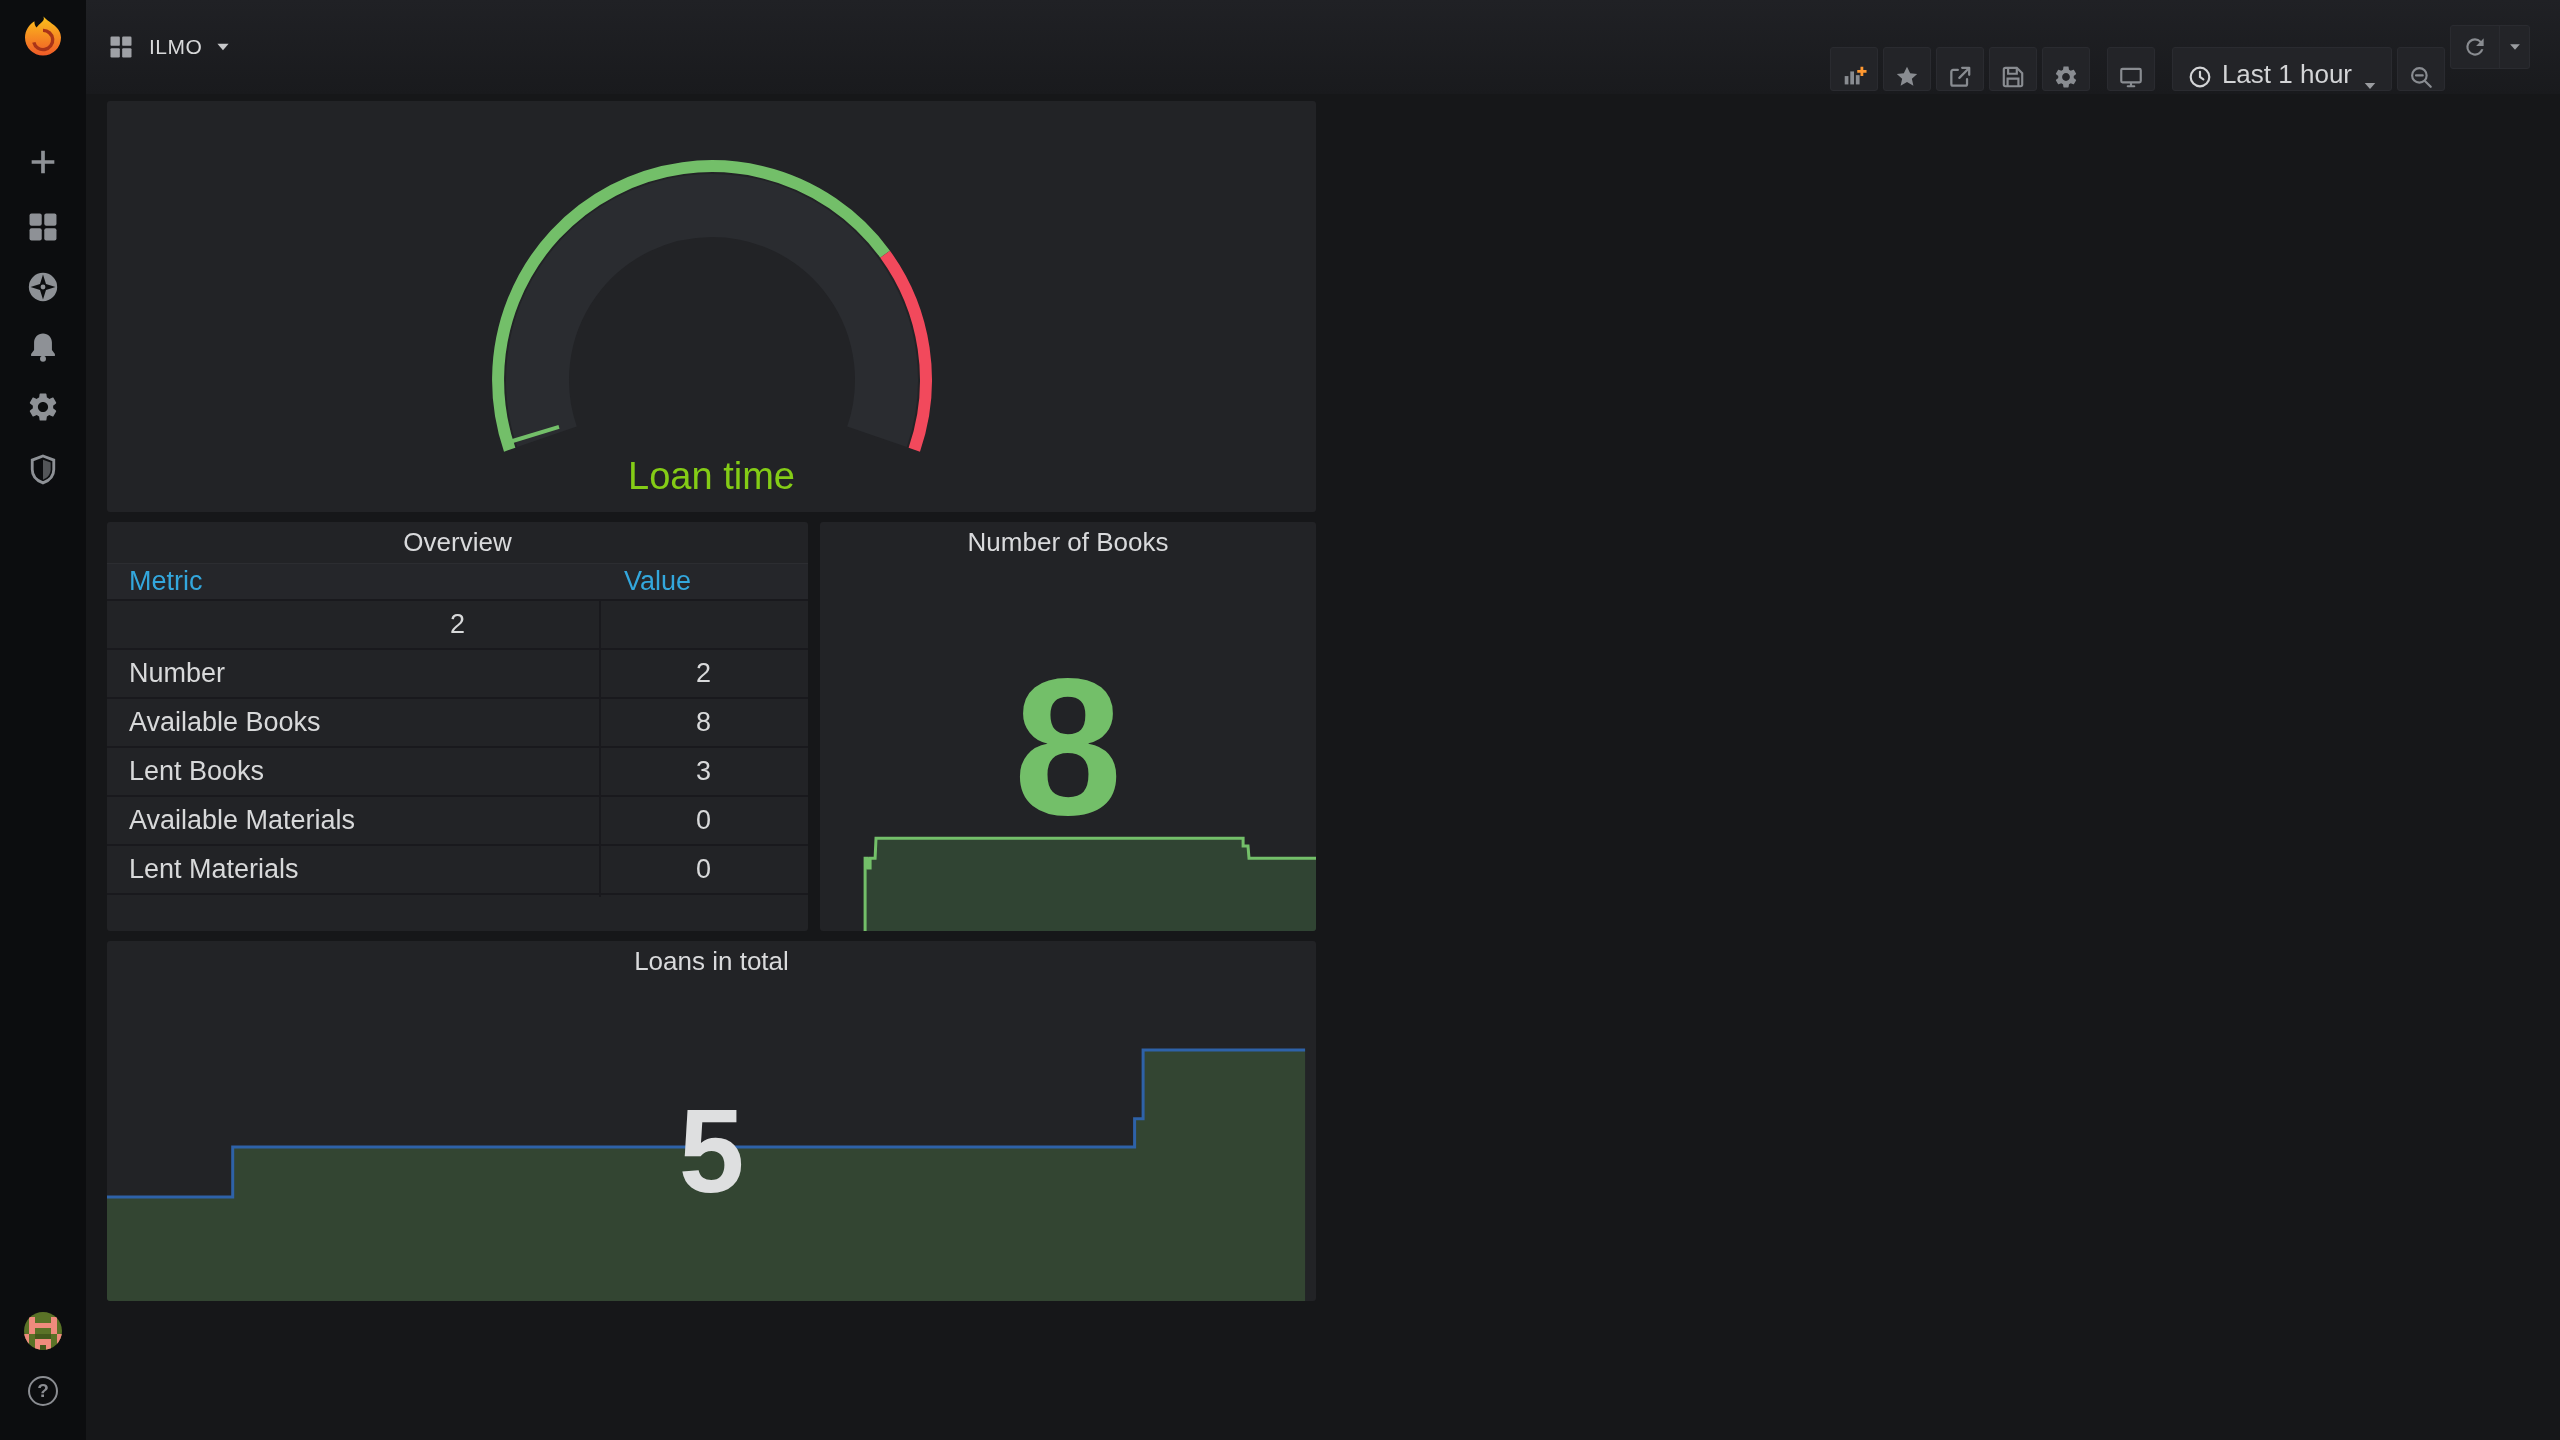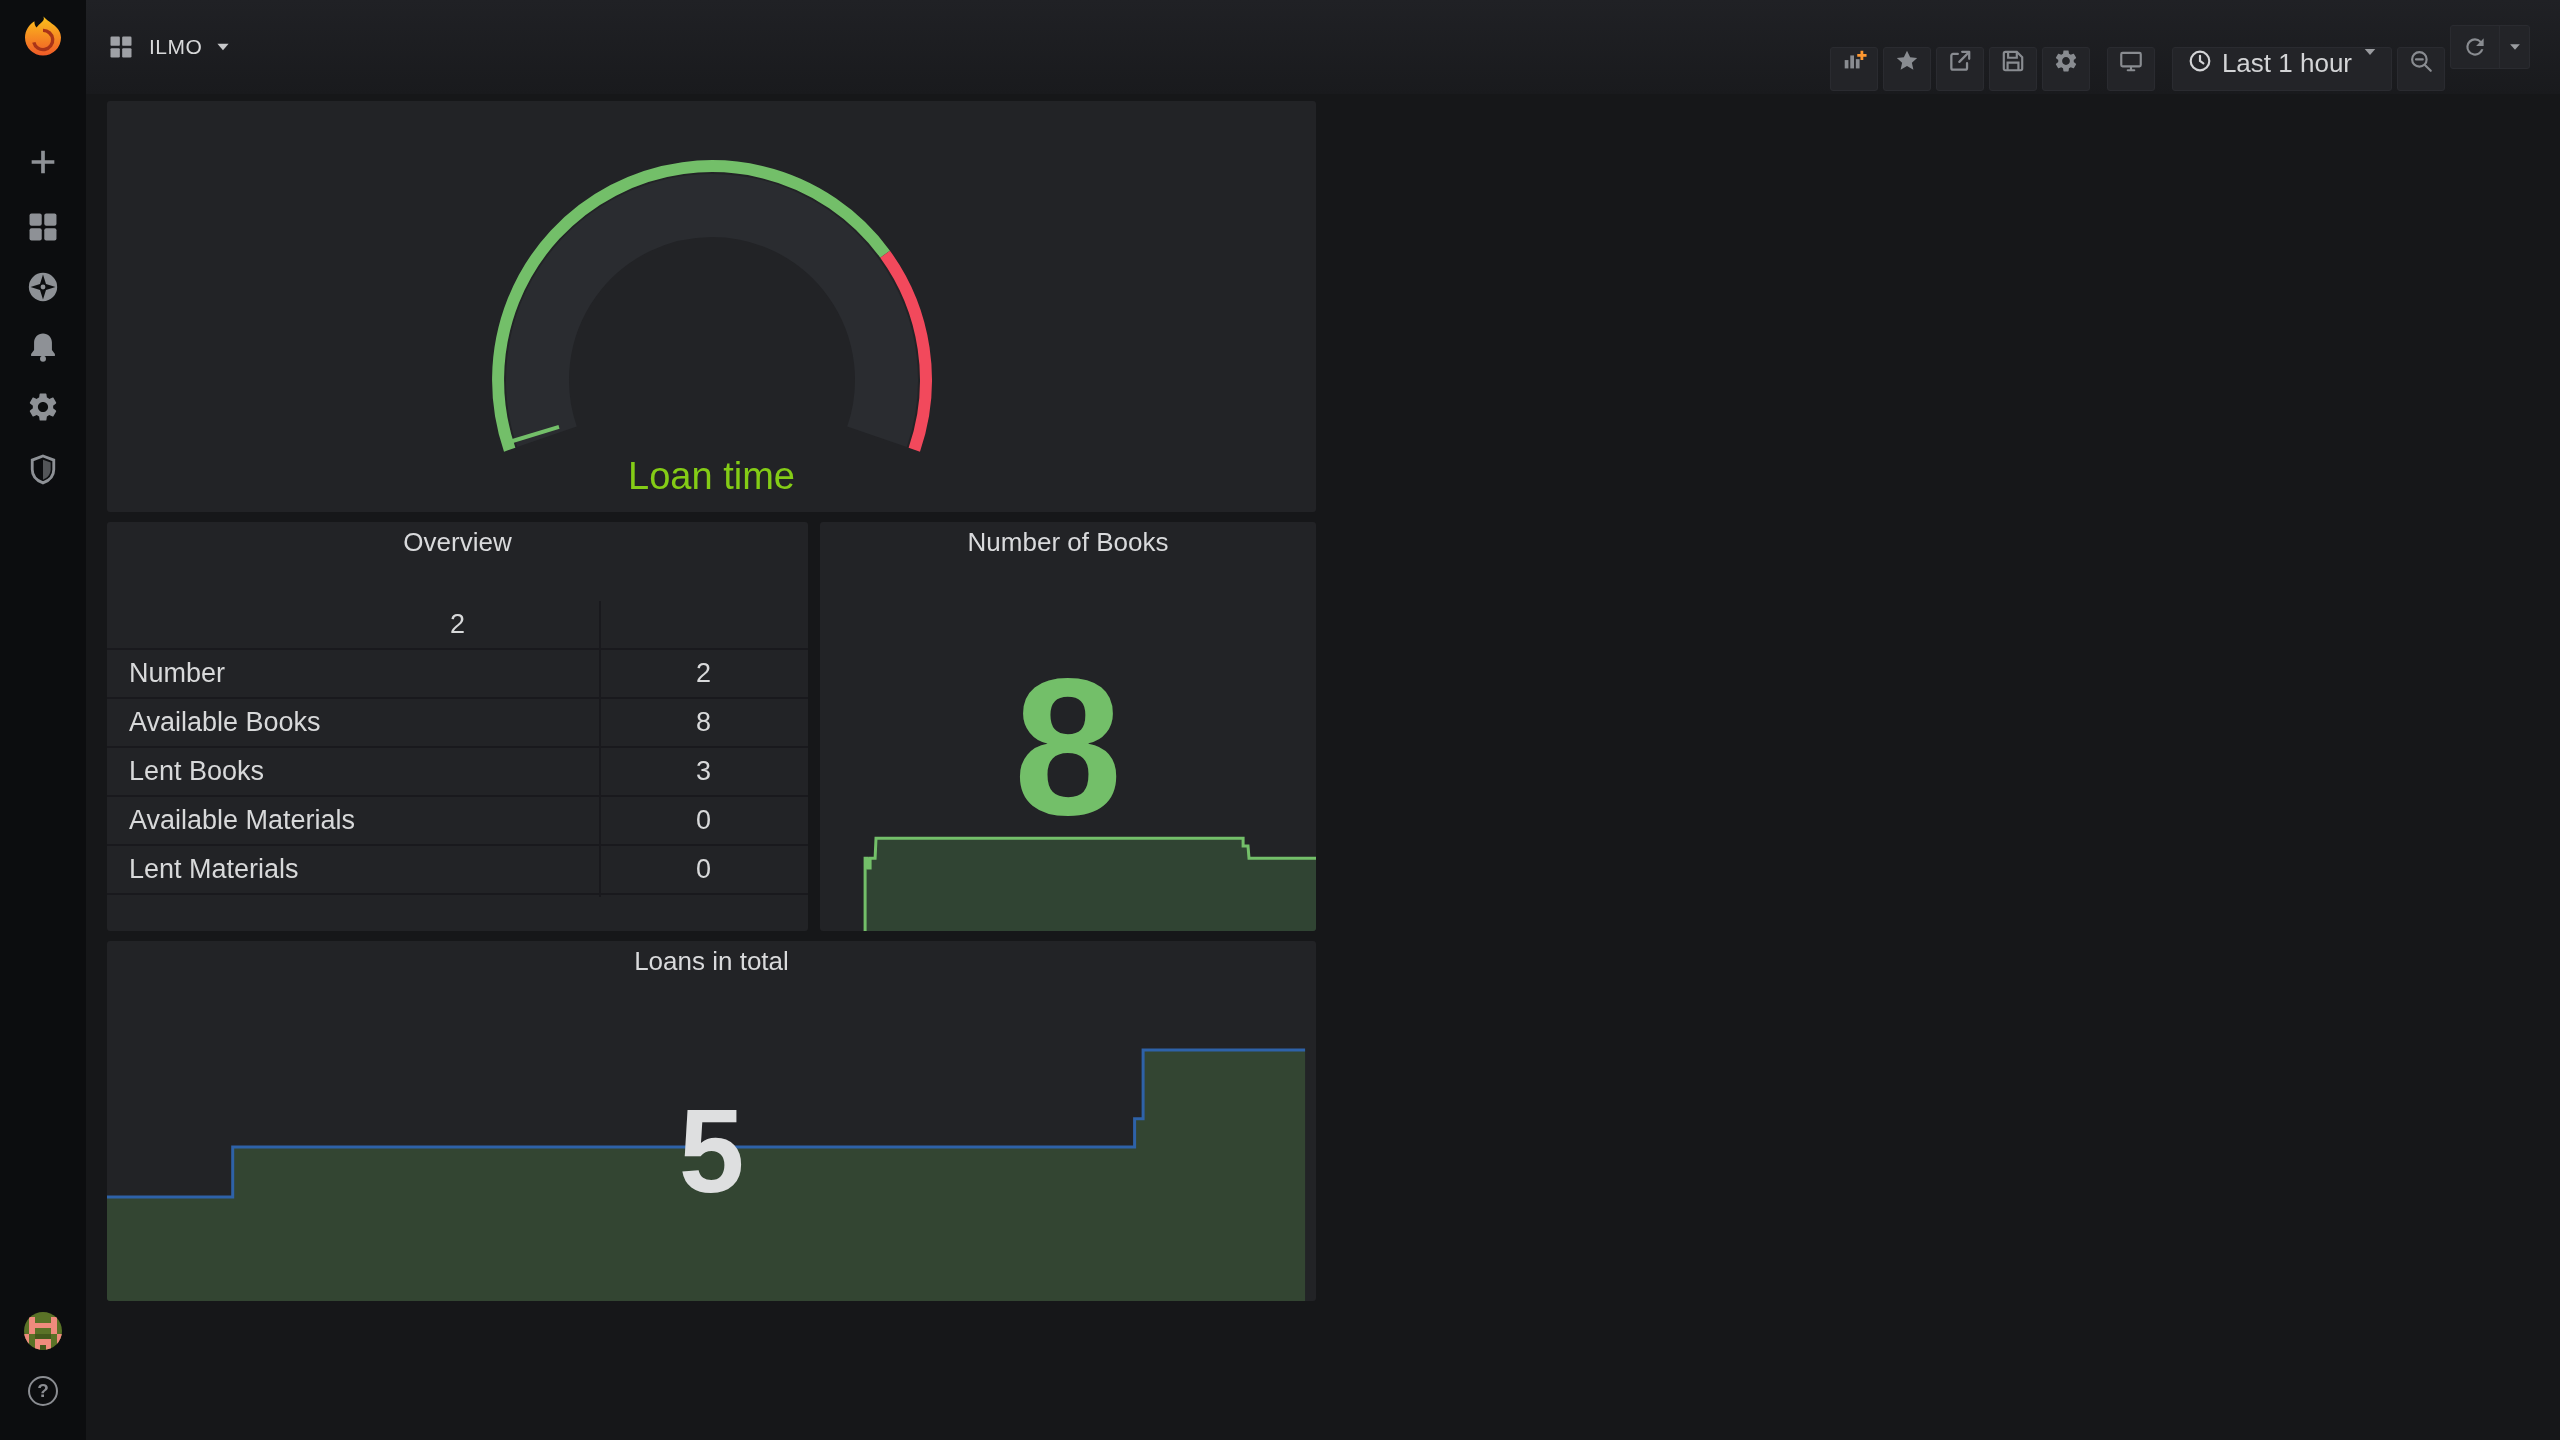--- a/index.html
+++ b/index.html
@@ -21,21 +21,21 @@
     background:linear-gradient(#202125,#191a1d); display:flex; align-items:center;
     justify-content:space-between; padding:0 30px 0 21px; z-index:4; }
   .nav-left { display:flex; align-items:center; gap:14px; cursor:pointer; }
   .nav-left .grid-ic { width:28px; height:28px; color:#9fa1a6; }
   .nav-left .grid-ic svg { width:100%; height:100%; }
   .nav-title { color:#d8d9da; font-size:21px; font-weight:400; letter-spacing:.5px; }
   .caret { width:0; height:0; border-left:7px solid transparent; border-right:7px solid transparent;
     border-top:8px solid #c7c8ca; display:inline-block; }
   .nav-right { display:flex; align-items:center; }
   .nav-btn { height:44px; min-width:48px; background:#232428; border:1px solid #2a2b30; border-radius:3px;
-    display:flex; align-items:flex-start; justify-content:center; color:#898c91; cursor:pointer;margin-top:44px; }
+    display:flex; align-items:flex-end; justify-content:center; color:#898c91; cursor:pointer;margin-top:44px; }
   .nav-btn svg { width:26px; height:26px; }
   .gap4 { width:5px; } .gap16 { width:17px; }
   .time-picker { padding:0 14px; gap:9px; color:#d3d4d6; font-size:26px; white-space:nowrap; }
   .time-picker .caret { border-top-color:#9a9ca0; margin-left:2px; }
   .refresh-group { display:flex; align-items:stretch; height:44px; background:#232428;
     border:1px solid #2a2b30; border-radius:3px; }
   .refresh-main { width:48px; display:flex; align-items:center; justify-content:center; color:#898c91; cursor:pointer; }
   .refresh-main svg { width:26px; height:26px; }
   .refresh-caret { width:30px; display:flex; align-items:center; justify-content:center;
     border-left:1px solid #2a2b30; cursor:pointer; }
@@ -251,20 +251,24 @@
 
         <path d="M 778.1 153.2 A 214 214 0 0 1 807.3 348.7" fill="none" stroke="#f2495c" stroke-width="12" stroke-linecap="butt"></path>
 
         <line x1="402.3" y1="341.0" x2="452.0" y2="325.8" stroke="#73bf69" stroke-width="4"></line>
       </svg>
       <div class="gauge-label">Loan time</div>
     </section>
 
     <section class="panel" id="panel-table">
       <div class="panel-title">Overview</div>
+      <div class="tbl-header">
+        <div class="c-metric">Metric</div>
+        <div class="c-value">Value</div>
+      </div>
       <div class="tbl-rows">
         <div class="tbl-row">
           <div class="c-value">2</div>
         </div>
         <div class="tbl-row">
           <div class="c-metric">Number</div>
           <div class="c-value">2</div>
         </div>
         <div class="tbl-row">
           <div class="c-metric">Available Books</div>

